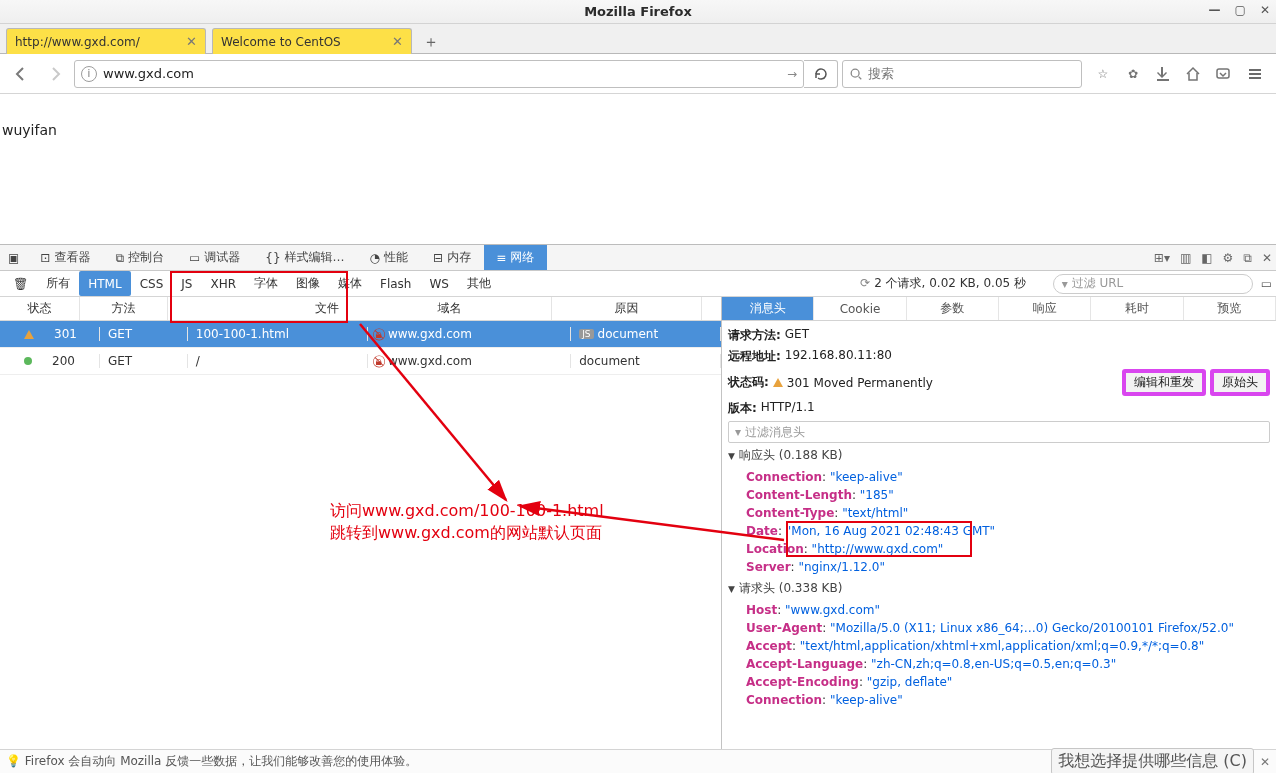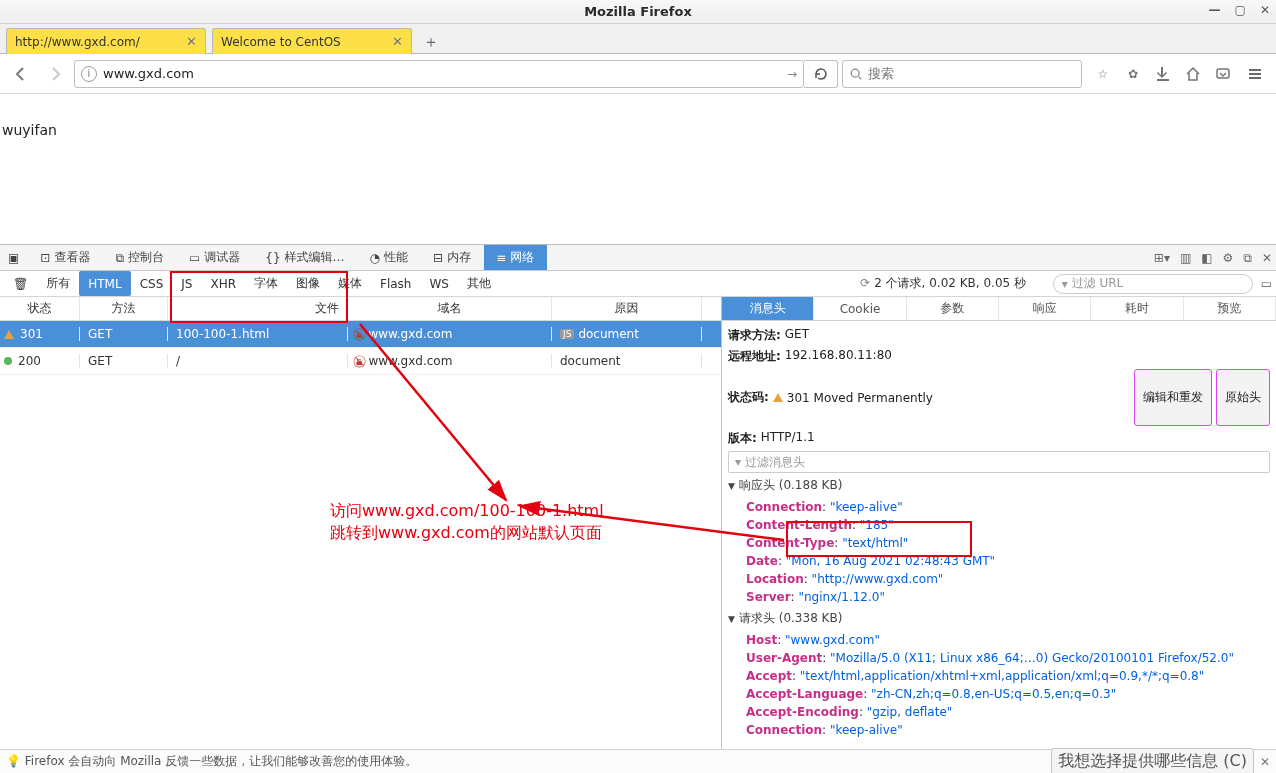--- a/index.html
+++ b/index.html
@@ -50,37 +50,37 @@
 .dt-filter-url{width:200px;height:20px;border:1px solid #ccc;border-radius:10px;padding:0 8px;display:flex;align-items:center;gap:4px;color:#999;}
 .dt-filter-mid{position:absolute; right:250px;}
 
 .dt-body { flex:1; display:flex; overflow:hidden; }
 .dt-left { width:722px; border-right:1px solid #c3c3c3; display:flex; flex-direction:column; }
 .dt-left-head{height:24px;border-bottom:1px solid #d8d8d8;display:flex;font-size:12px;color:#333;}
 .dt-col{border-right:1px solid #e4e4e4;display:flex;align-items:center;justify-content:center;}
 .c-status{width:80px;} .c-method{width:88px;} .c-file{width:180px;justify-content:flex-end;padding-right:8px;} .c-domain{width:204px;} .c-cause{width:150px;}
 .dt-row{height:27px;display:flex;align-items:center;font-size:12px;color:#333;border-bottom:1px solid #eee;}
 .dt-row.sel{background:#4a90d9;color:#fff;}
-.dt-row .c-status{display:flex;align-items:center;gap:6px;padding-left:4px;justify-content:flex-start;}
+.dt-row .c-status{display:flex;align-items:center;gap:20px;padding-left:4px;justify-content:flex-start;margin-left:20px;}
 .dt-row .c-method{justify-content:flex-start;padding-left:8px;}
 .dt-row .c-file{justify-content:flex-start;padding-left:8px;}
 .dt-row .c-domain{justify-content:flex-start;padding-left:8px; gap:6px;}
 .dt-row .c-cause{justify-content:flex-start;padding-left:8px;gap:4px;}
 .tri-orange{width:0;height:0;border-left:5px solid transparent;border-right:5px solid transparent;border-bottom:9px solid #e8a23d;}
 .dot-green{width:8px;height:8px;border-radius:50%;background:#5cb85c;}
 .lock-off{color:#c0392b;}
 
 .dt-right-pane{flex:1;display:flex;flex-direction:column;overflow:hidden;}
 .dt-detail-tabs{height:24px;border-bottom:1px solid #d3d3d3;display:flex;font-size:12px;}
 .dt-dtab{flex:1;display:flex;align-items:center;justify-content:center;color:#555;border-right:1px solid #e5e5e5;}
 .dt-dtab.sel{background:#4a90d9;color:#fff;}
 .dt-detail-body{flex:1;overflow-y:auto;padding:4px 6px;font-size:12px;}
 .dl-line{display:flex;gap:4px;padding:2px 0;color:#222;}
 .dl-line b{font-weight:bold;}
-.ebtn{background:#f3f3f3;border:1px solid #d946ef;border-radius:3px;padding:19px 8px;font-size:12px;}
+.ebtn{background:#f3f3f3;border:4px solid #d946ef;border-radius:3px;padding:1px 8px;font-size:12px;}
 .filter-msg{height:22px;border:1px solid #ccc;border-radius:2px;width:100%;display:flex;align-items:center;padding:0 6px;color:#999;margin-top:2px;gap:4px;}
 .section-head{display:flex;align-items:center;gap:4px;padding:4px 0;color:#444;}
 .section-head .tw{font-size:9px;}
 .hdr-line{padding:2px 0 2px 18px;}
 .hdr-name{color:#c62f87;font-weight:bold;}
 .hdr-val{color:#0060df;}
 
 
 .footer{position:absolute;bottom:0;left:0;right:0;height:24px;background:#fbfbfb;border-top:1px solid #d4d4d4;display:flex;align-items:center;padding:0 6px;font-size:12px;color:#555;justify-content:space-between;}
 .footer-r{display:flex;align-items:center;gap:6px;}

